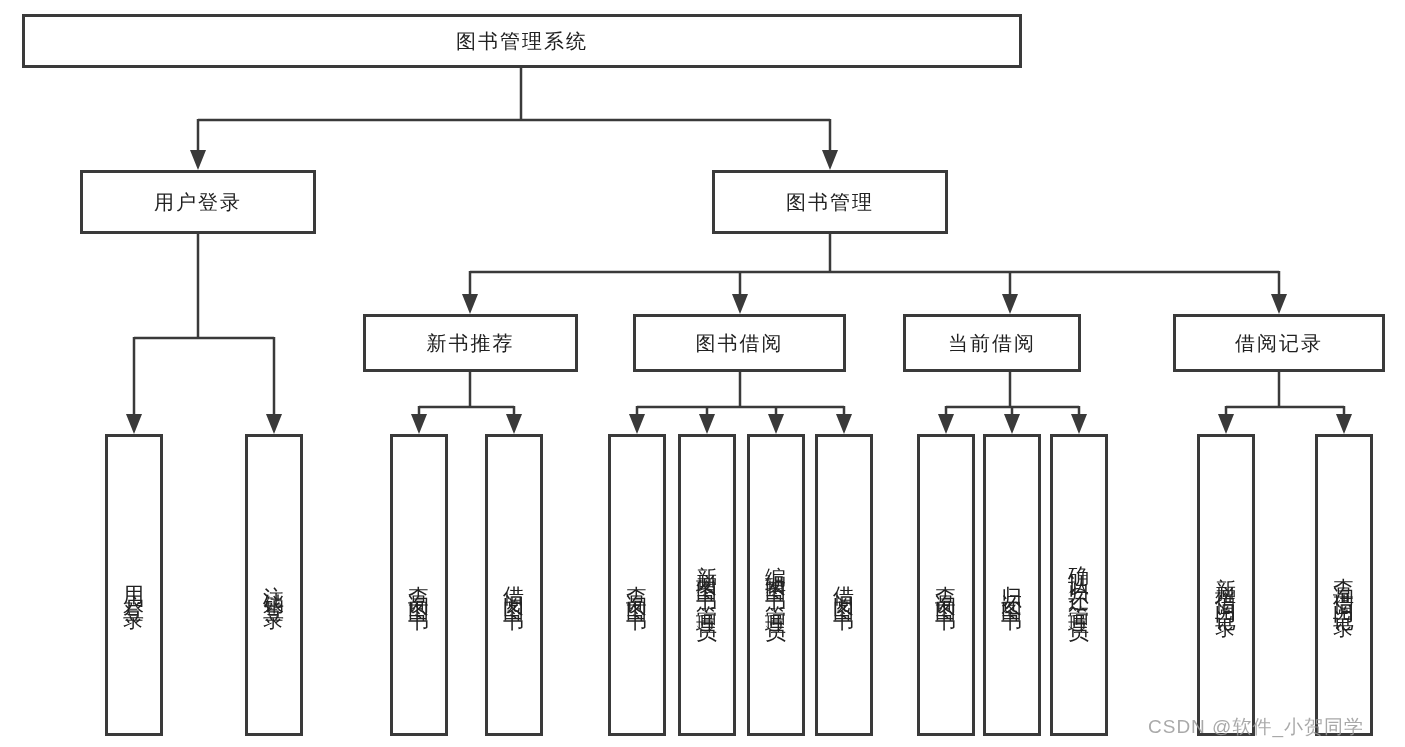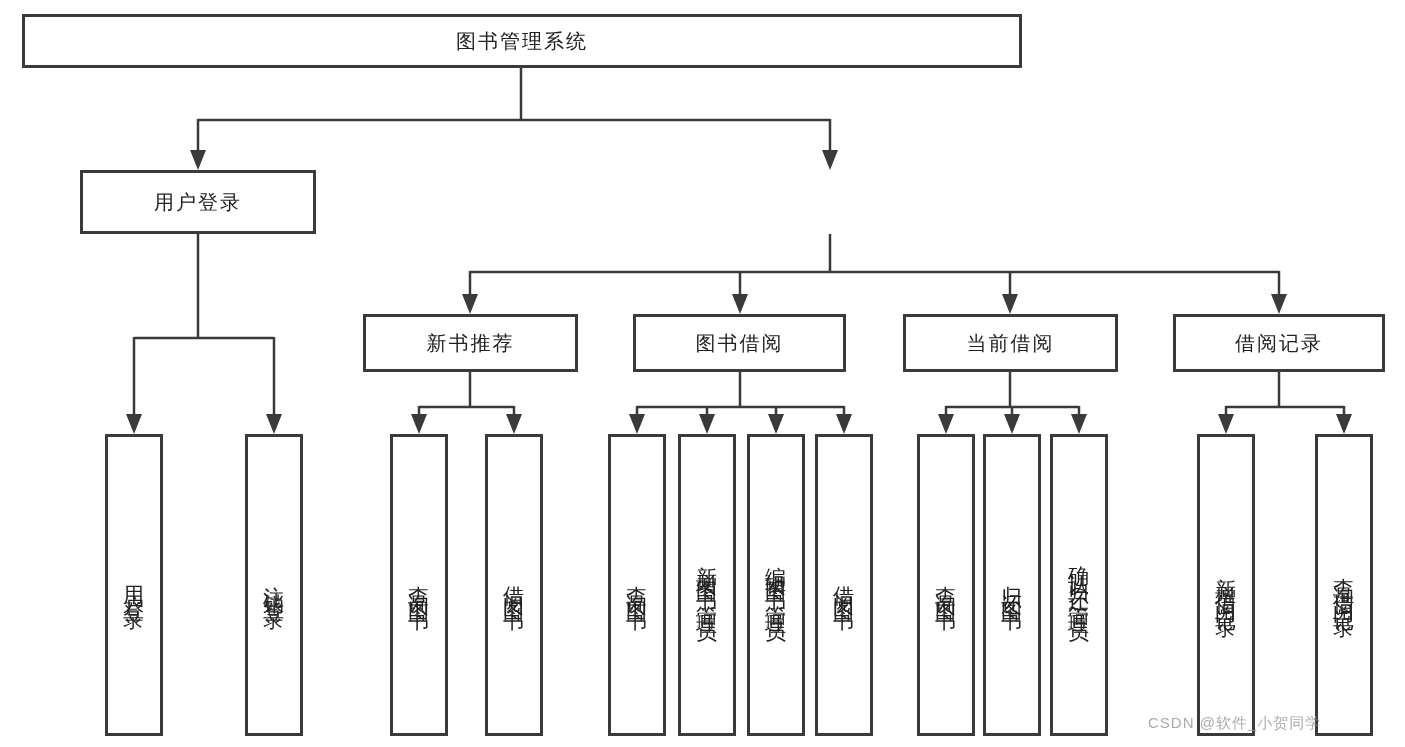--- a/index.html
+++ b/index.html
@@ -30,21 +30,21 @@
   .box.v span{
     writing-mode:vertical-rl;
     text-orientation:mixed;
     font-size:21px;
     letter-spacing:8px;
     line-height:1;
   }
   .watermark{
     position:absolute;z-index:5;
     color:var(--watermark);opacity:.85;
-    font-size:15px;letter-spacing:1px;white-space:nowrap;
+    font-size:19px;letter-spacing:1px;white-space:nowrap;
   }
   .wires line,.wires path{stroke:var(--line);stroke-width:2.5;fill:none;}
   .wires polygon{fill:var(--line);stroke:none;}
 </style>
 </head>
 <body>
 
 <div class="canvas">
 
   <svg class="wires" width="1405" height="747" viewBox="0 0 1405 747">
@@ -123,28 +123,31 @@
     </g>
   </svg>
 
   <div class="box h" style="left:22px;top:14px;width:1000px;height:54px">
     <span>图书管理系统</span>
   </div>
 
   <div class="box h" style="left:80px;top:170px;width:236px;height:64px">
     <span>用户登录</span>
   </div>
+  <div class="box h" style="left:712px;top:170px;width:236px;height:64px">
+    <span>图书管理</span>
+  </div>
 
   <div class="box h" style="left:633px;top:314px;width:213px;height:58px">
     <span>图书借阅</span>
   </div>
   <div class="box h" style="left:363px;top:314px;width:215px;height:58px">
     <span>新书推荐</span>
   </div>
-  <div class="box h" style="left:903px;top:314px;width:215px;height:58px">
+  <div class="box h" style="left:903px;top:314px;width:178px;height:58px">
     <span>当前借阅</span>
   </div>
   <div class="box h" style="left:1173px;top:314px;width:212px;height:58px">
     <span>借阅记录</span>
   </div>
 
   <div class="box v" style="left:105px;top:434px;width:58px;height:302px">
     <span>用户登录</span>
   </div>
   <div class="box v" style="left:245px;top:434px;width:58px;height:302px">

